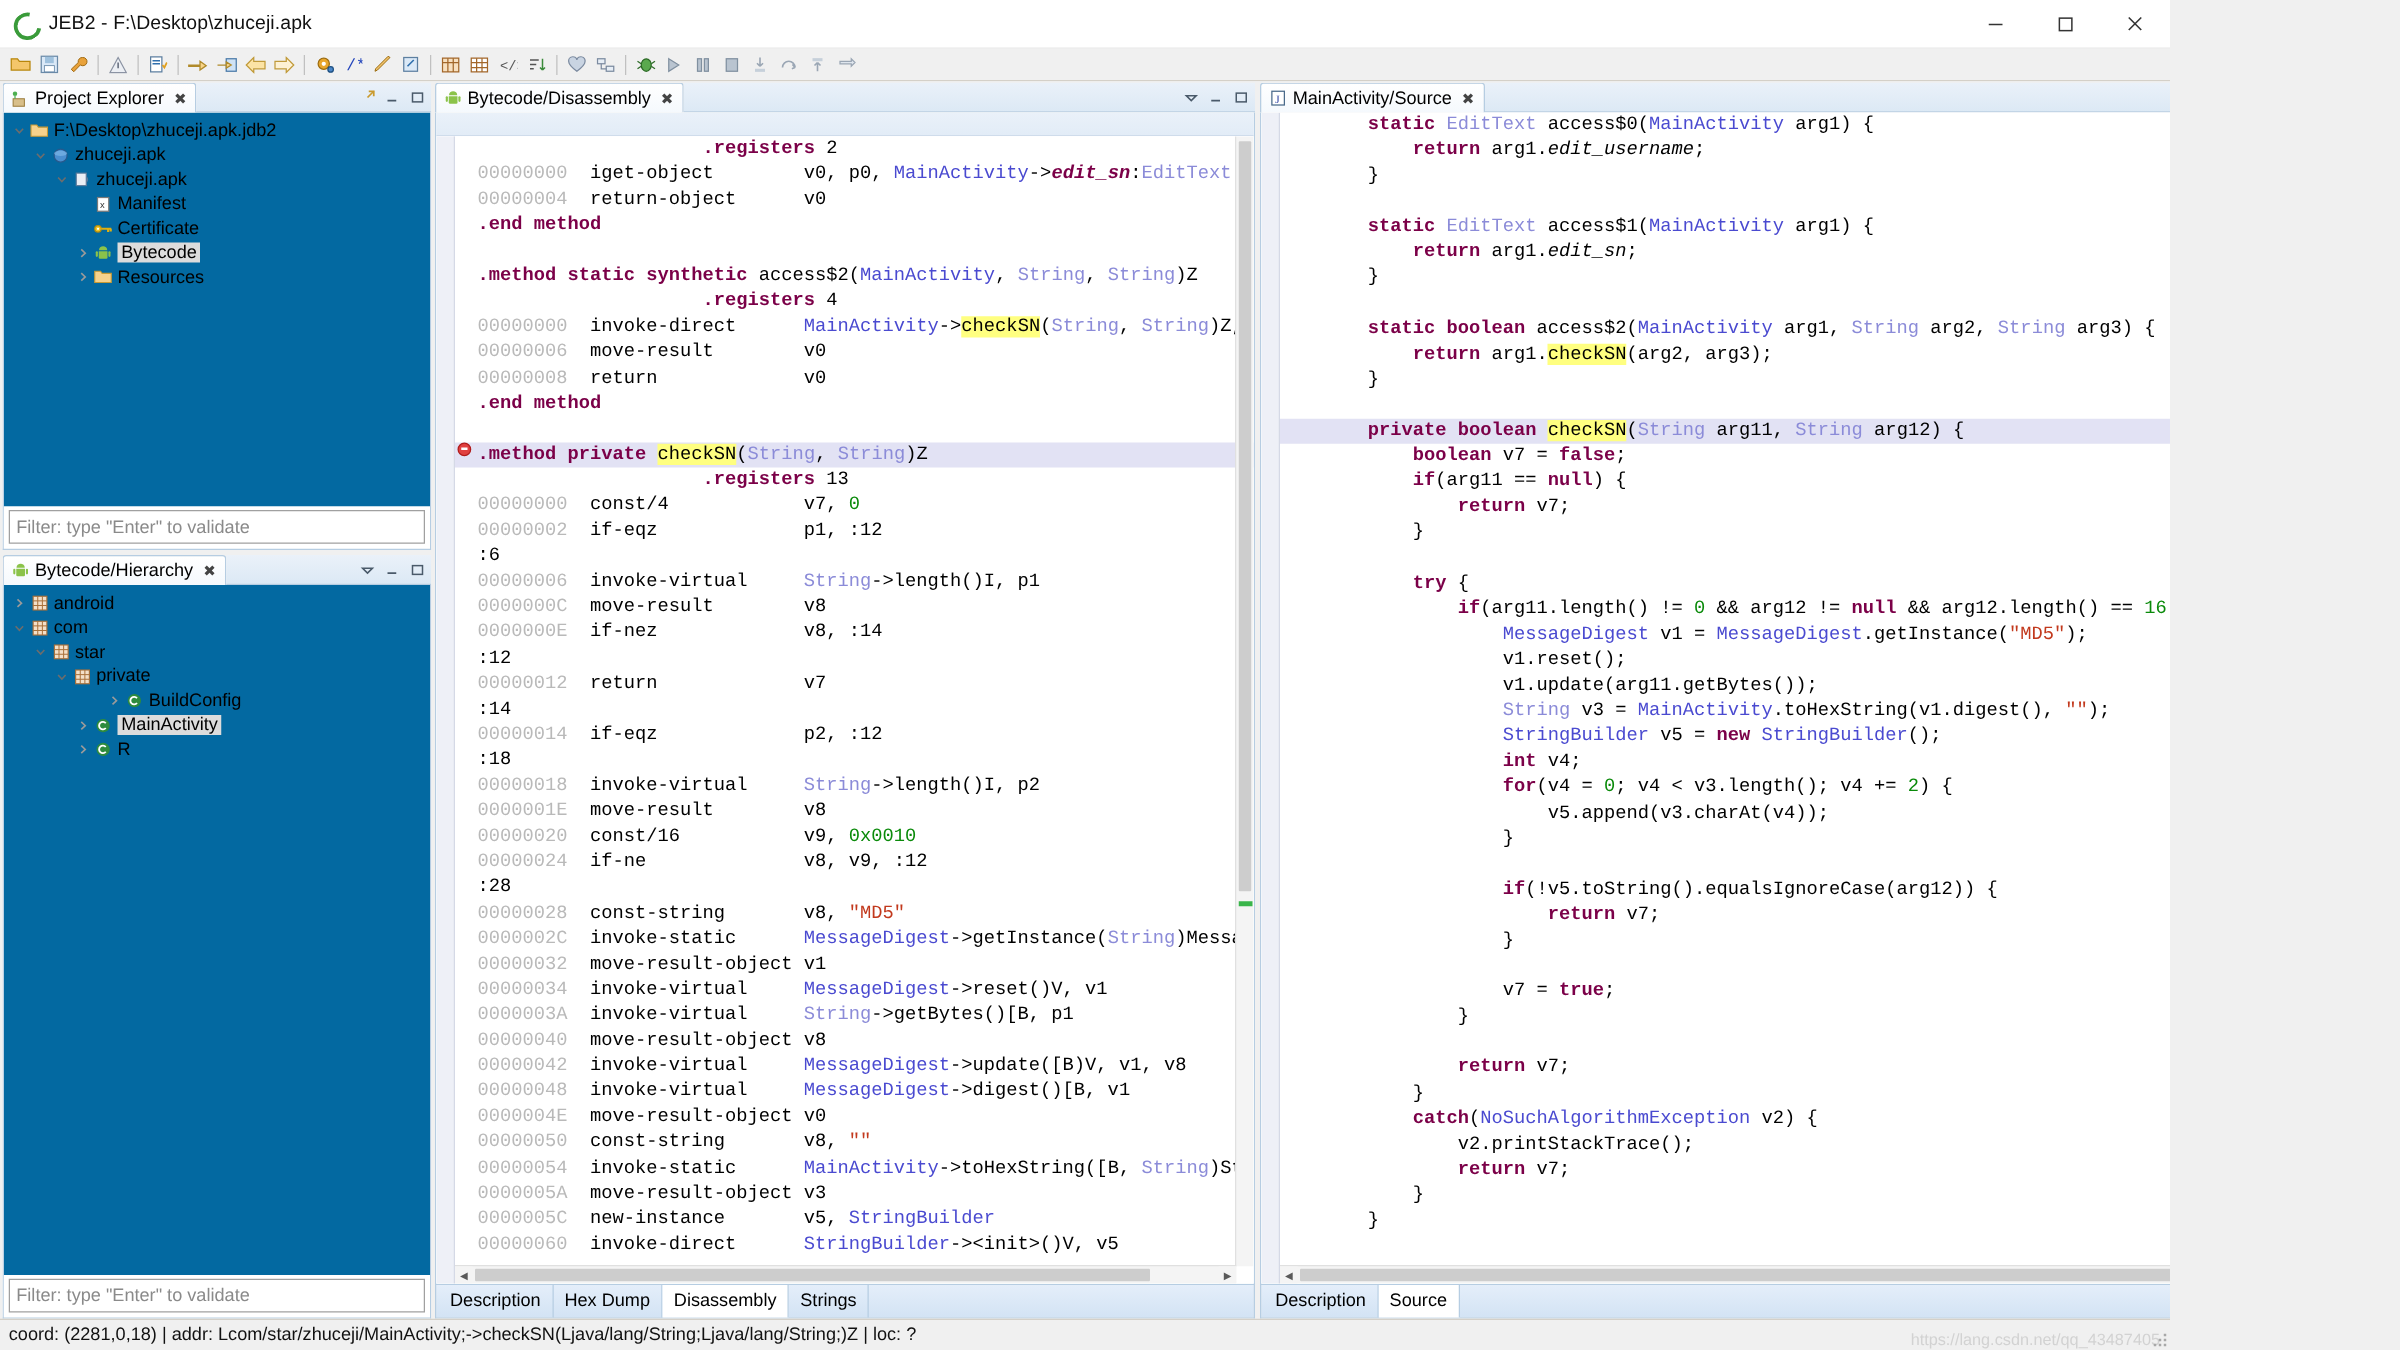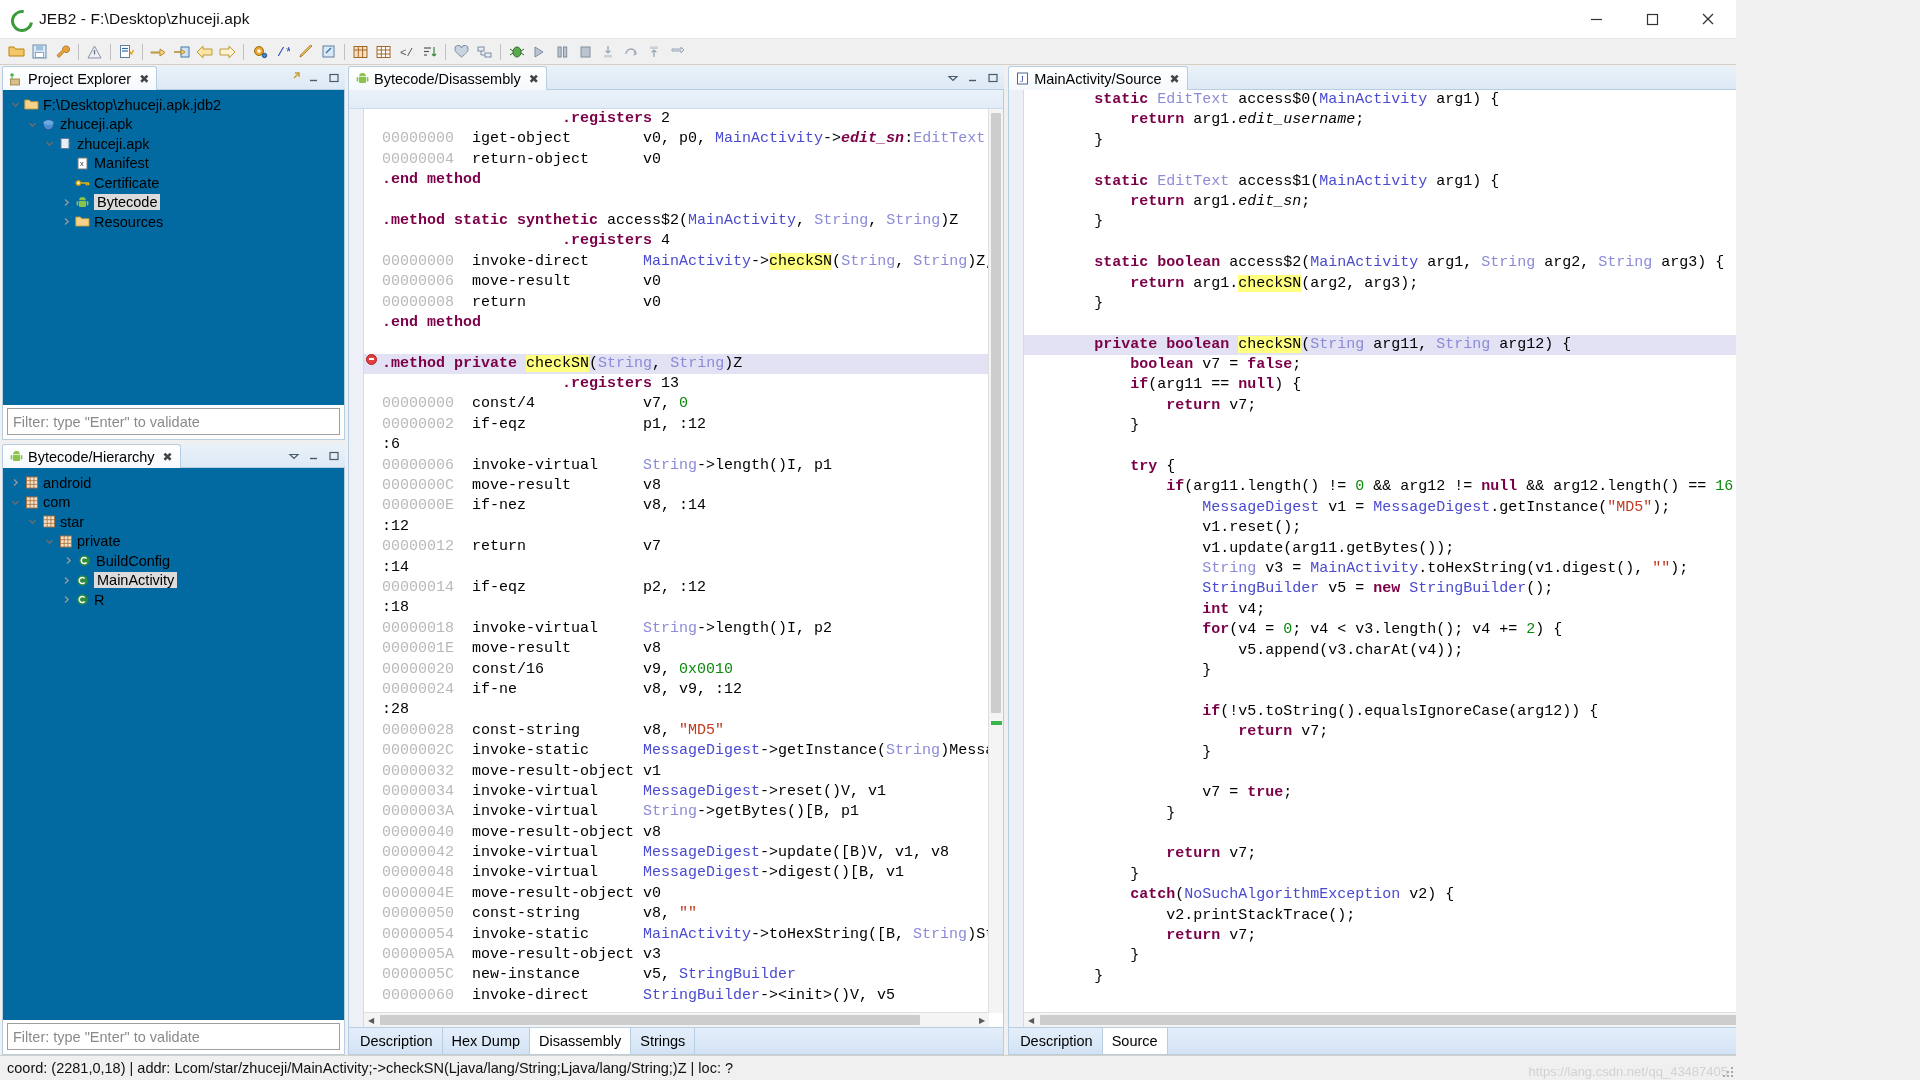--- a/index.html
+++ b/index.html
@@ -713,21 +713,21 @@
                   <svg width="14" height="13" viewBox="0 0 14 13">
                     <rect x="1.5" y="1" width="11" height="11" fill="#f4e0c8" stroke="#a9703a" stroke-width=".9"></rect>
                     <line x1="1.5" y1="4.7" x2="12.5" y2="4.7" stroke="#a9703a" stroke-width=".8"></line>
                     <line x1="1.5" y1="8.4" x2="12.5" y2="8.4" stroke="#a9703a" stroke-width=".8"></line>
                     <line x1="5.2" y1="1" x2="5.2" y2="12" stroke="#a9703a" stroke-width=".8"></line>
                     <line x1="8.9" y1="1" x2="8.9" y2="12" stroke="#a9703a" stroke-width=".8"></line>
                   </svg>
                 </span>
                 <span class="tlabel">private</span>
               </div>
-              <div class="trow" style="padding-left: 57px;">
+              <div class="trow" style="padding-left: 80px;">
                 <span class="arrow">
                   <svg width="9" height="9" viewBox="0 0 9 9">
                     <path d="M3 1.5L6.2 4.5 3 7.5" fill="none" stroke="#9a9a9a" stroke-width="1.3"></path>
                   </svg>
                 </span>
                 <span class="ticon2">
                   <svg width="13" height="13" viewBox="0 0 13 13">
                     <circle cx="6.5" cy="6.5" r="5.3" fill="#2e8b3e"></circle>
                     <path d="M8.6 4.6A3 3 0 1 0 8.6 8.4" stroke="#fff" stroke-width="1.5" fill="none"></path>
                   </svg>

